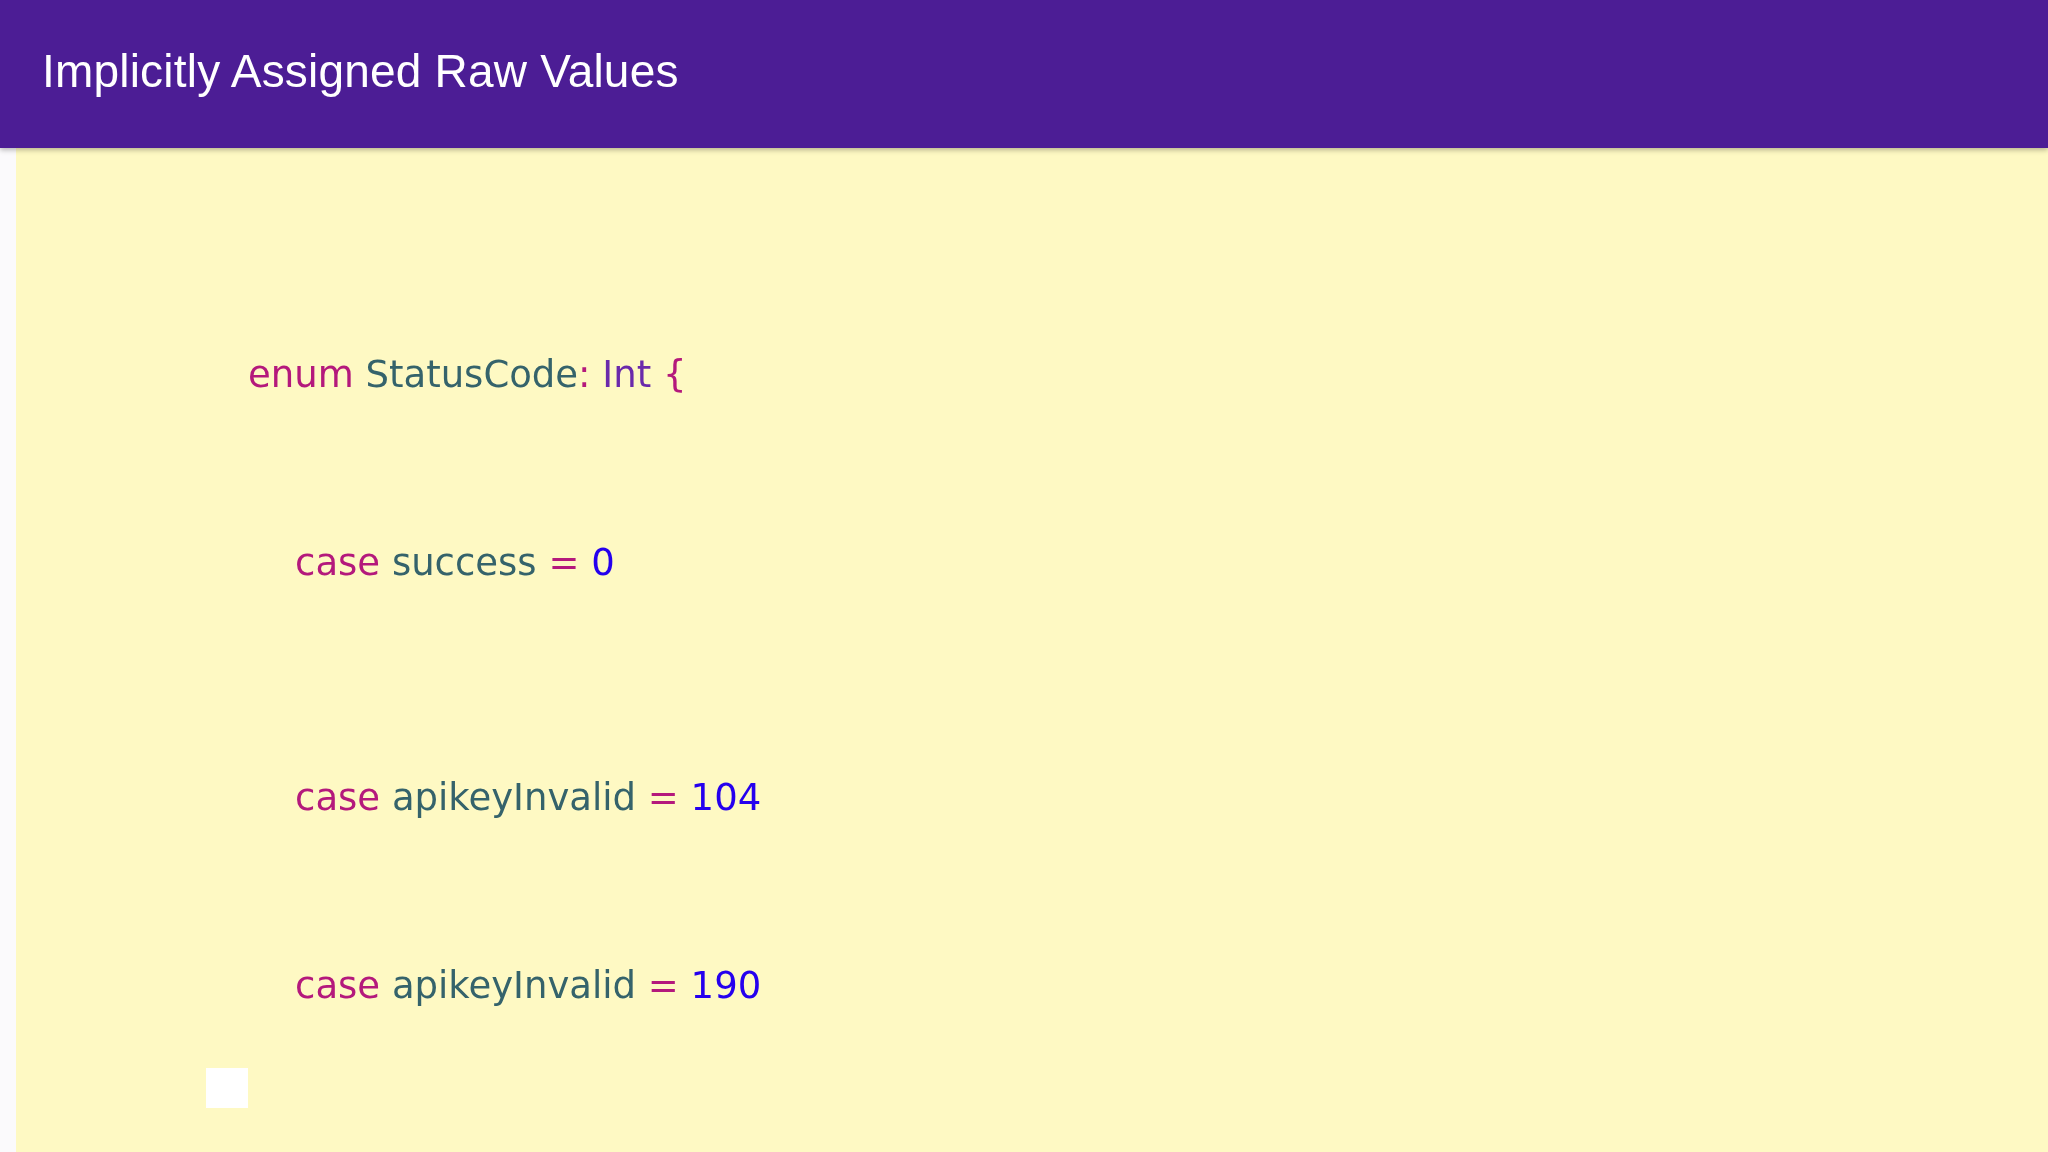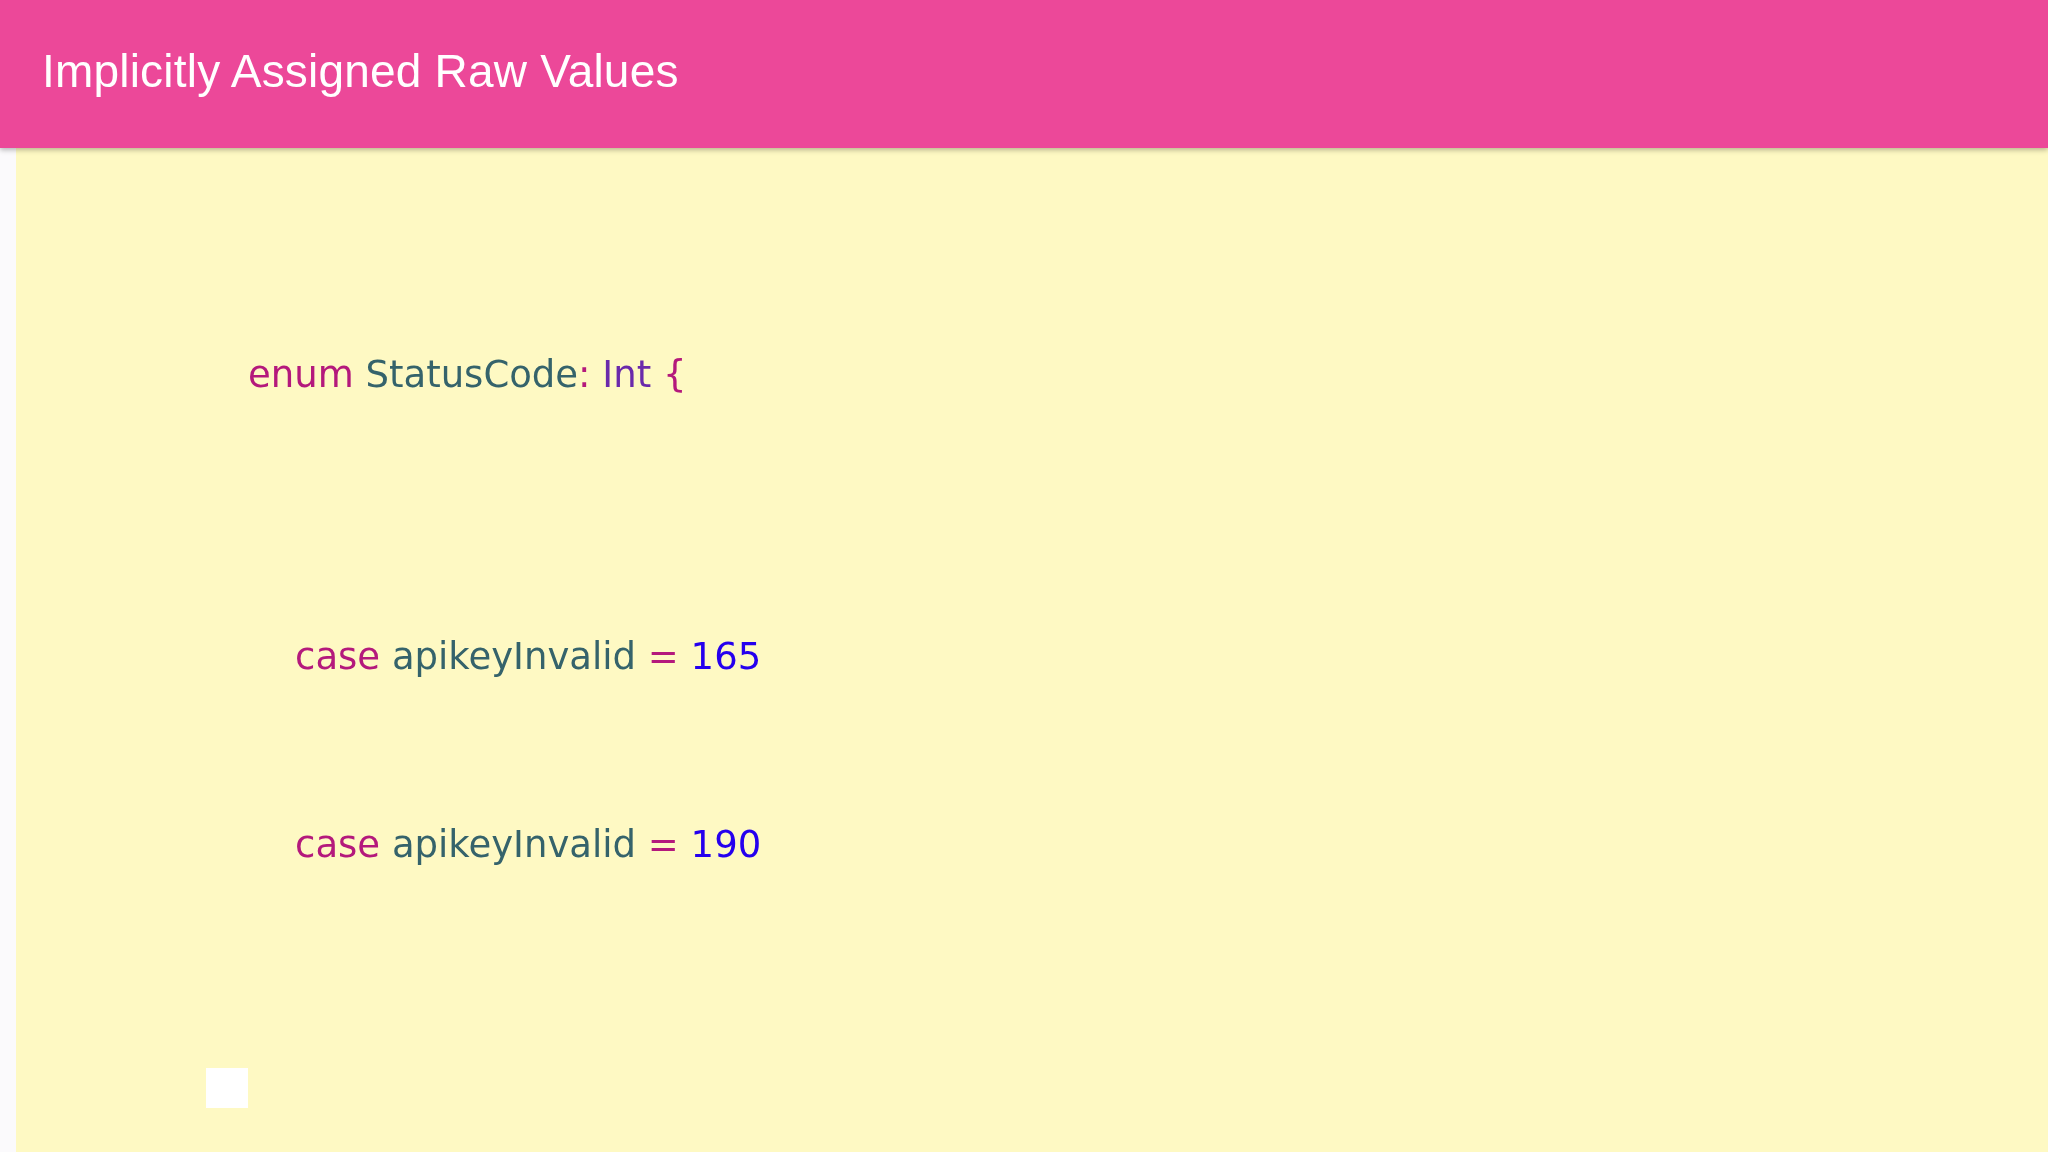--- a/index.html
+++ b/index.html
@@ -23,21 +23,21 @@
     box-sizing: border-box;
   }
 
   
   .header {
     position: absolute;
     left: 0;
     top: 0;
     width: 2048px;
     height: 148px;
-    background: #ec4899;
+    background: #4c1d95;
     box-shadow: 0 2px 5px rgba(0,0,0,0.28);
     z-index: 5;
   }
   .header-title {
     position: absolute;
     left: 42px;
     top: 44px;
     font-family: "Liberation Sans", sans-serif;
     font-size: 46px;
     font-weight: 400;
@@ -97,23 +97,24 @@
   <div class="header">
     <div class="header-title">Implicitly Assigned Raw Values</div>
   </div>
 
   <div class="code-area">
 
     <div class="code-block">
 
       <div class="code-line"><span class="tok-kw">enum</span> <span class="tok-id">StatusCode</span><span class="tok-punct">:</span> <span class="tok-type">Int</span> <span class="tok-punct">{</span></div>
 
+      <div class="code-line">    <span class="tok-kw">case</span> <span class="tok-id">success</span> <span class="tok-punct">=</span> <span class="tok-num">0</span></div>
 
 
-      <div class="code-line">    <span class="tok-kw">case</span> <span class="tok-id">apikeyInvalid</span> <span class="tok-punct">=</span> <span class="tok-num">165</span></div>
+      <div class="code-line">    <span class="tok-kw">case</span> <span class="tok-id">apikeyInvalid</span> <span class="tok-punct">=</span> <span class="tok-num">104</span></div>
 
       <div class="code-line">    <span class="tok-kw">case</span> <span class="tok-id">apikeyInvalid</span> <span class="tok-punct">=</span> <span class="tok-num">190</span></div>
 
       
 
       
 
       
 
       

